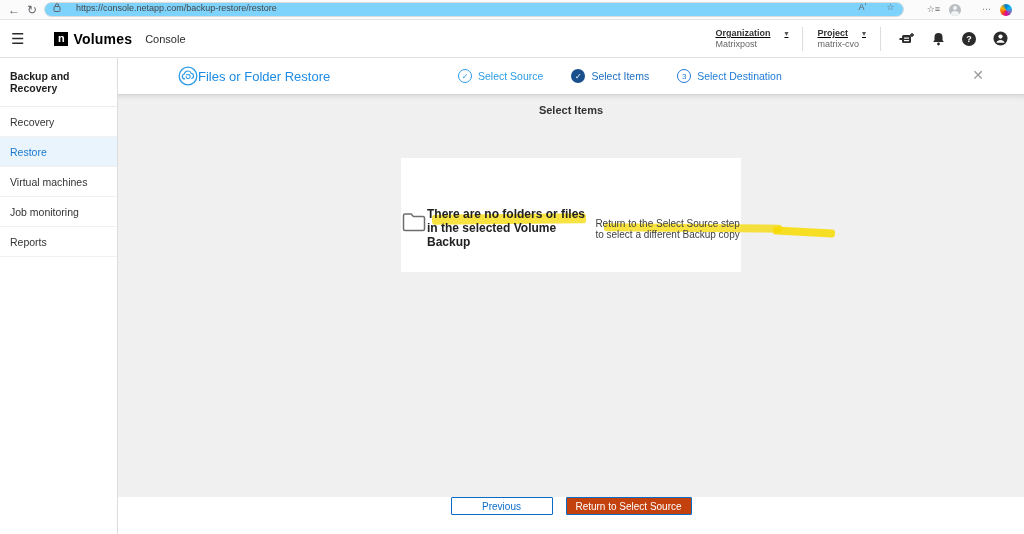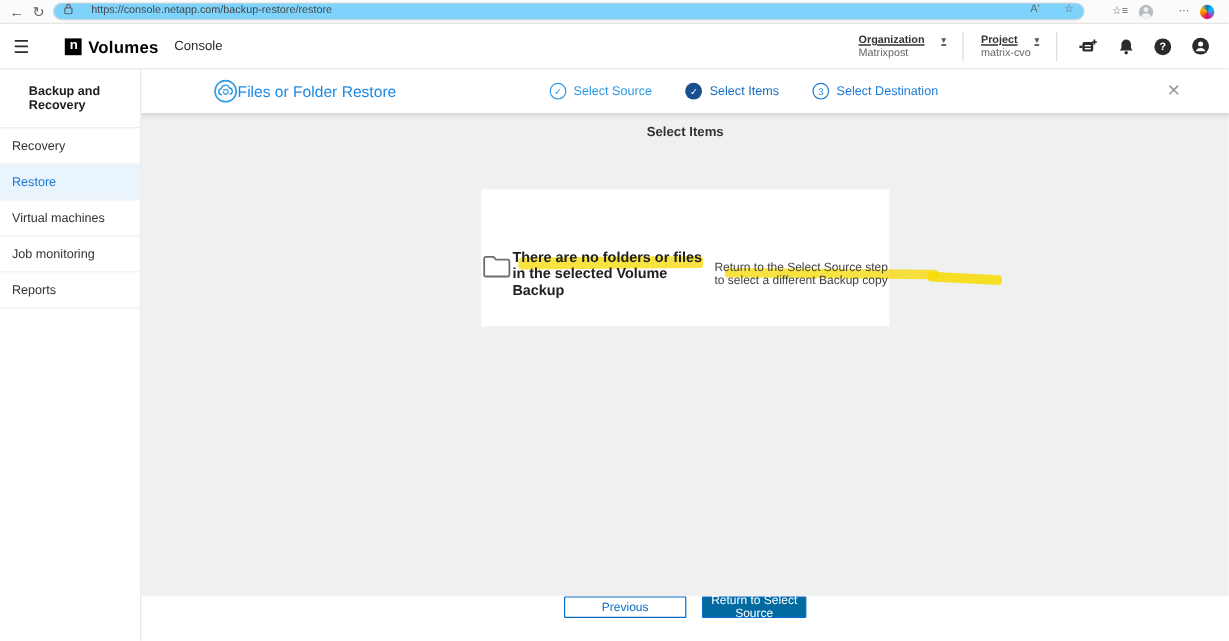--- a/index.html
+++ b/index.html
@@ -40,21 +40,21 @@
   .scope-value { font-size:9px; color:#666; }
   .v-div { width:1px; height:24px; background:#ddd; }
   .header-icons { display:flex; align-items:center; gap:15px; padding:0 16px 0 18px; }
   .hicon { width:16px; height:16px; display:flex; align-items:center; justify-content:center; cursor:pointer; }
   .circle-glyph { width:14px; height:14px; border-radius:50%; background:#2b2b2b; color:#fff;
     font-size:9px; font-weight:bold; display:flex; align-items:center; justify-content:center; }
 
   
   .main-row { display:flex; height:476px; }
   .sidebar { width:118px; background:#fff; border-right:1px solid #ddd; flex-shrink:0; }
-  .sidebar-title { padding:12px 24px; font-size:10.5px; font-weight:bold; color:#1d1d1d;
+  .sidebar-title { padding:12px 10px; font-size:10.5px; font-weight:bold; color:#1d1d1d;
     border-bottom:1px solid #ececec; }
   .sidebar-item { height:30px; display:flex; align-items:center; padding:0 10px;
     font-size:10.5px; color:#333; border-bottom:1px solid #f1f1f1; cursor:pointer; }
   .sidebar-item.active { background:#eaf4fc; color:#1b79d2; }
 
   .content { flex:1; display:flex; flex-direction:column; background:#fff; min-width:0; }
 
   
   .wizard-bar { height:36px; background:#fff; display:flex; align-items:center; position:relative; }
   .wizard-title { display:flex; align-items:center; gap:0; margin-left:60px;
@@ -85,21 +85,21 @@
   .marker-1 { left:5px; right:9px; top:19px; height:10px; transform:rotate(-.5deg); }
   .marker-2a { left:9px; width:178px; top:21px; height:8px; transform:rotate(.5deg); }
   .marker-2b { left:178px; width:62px; top:25px; height:8px; transform:rotate(3deg); opacity:.85; }
 
   
   .footer { height:37px; background:#fff; display:flex; 
     justify-content:center; gap:13px; }
   .btn { height:18px; font-size:10px; display:flex; align-items:center; justify-content:center;
     cursor:pointer; border-radius:1px; font-family:inherit; }
   .btn-secondary { width:102px; background:#fff; border:1px solid #0b6cc8; color:#0b6cc8; }
-  .btn-primary { width:87px; background:#0369a1; border:1px solid #0b6cc8; color:#fff; }
+  .btn-primary { width:126px; background:#c2410c; border:1px solid #0b6cc8; color:#fff; }
 
   svg { display:block; }
 </style>
 </head>
 <body>
 
 <div class="browser-bar">
   <span class="nav-glyph">←</span>
   <span class="nav-glyph">↻</span>
   <div class="address-pill">

